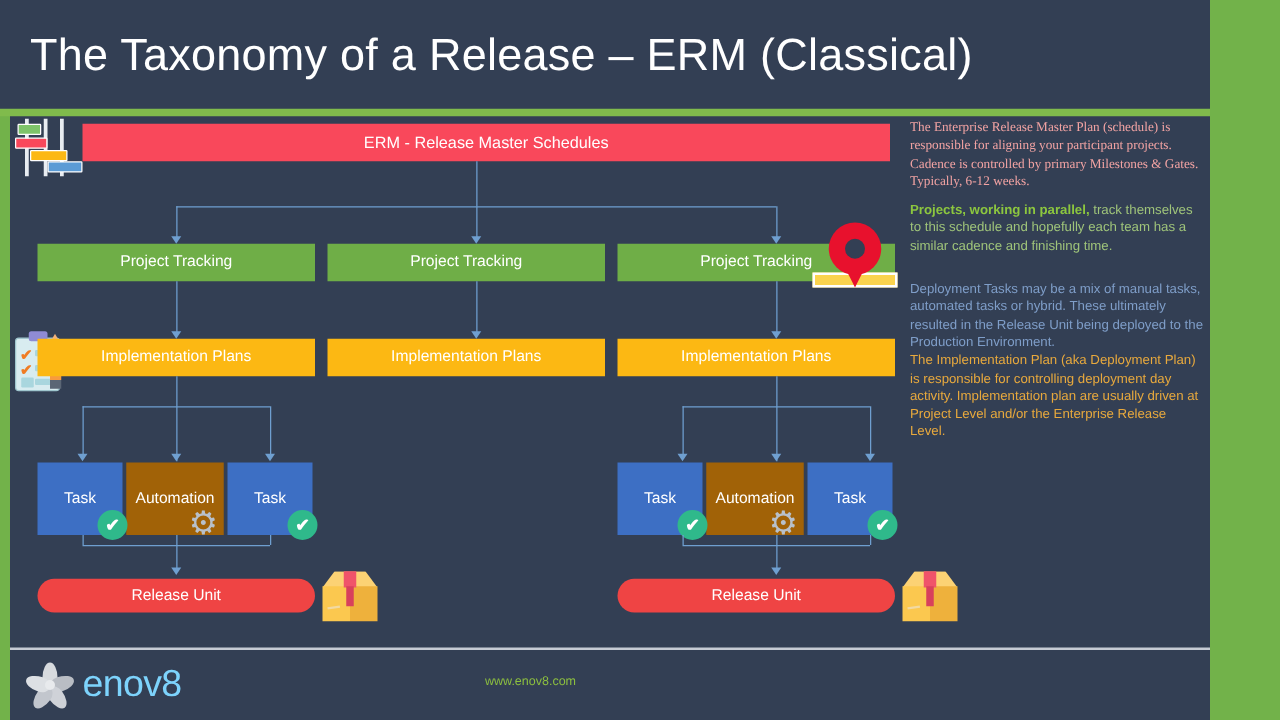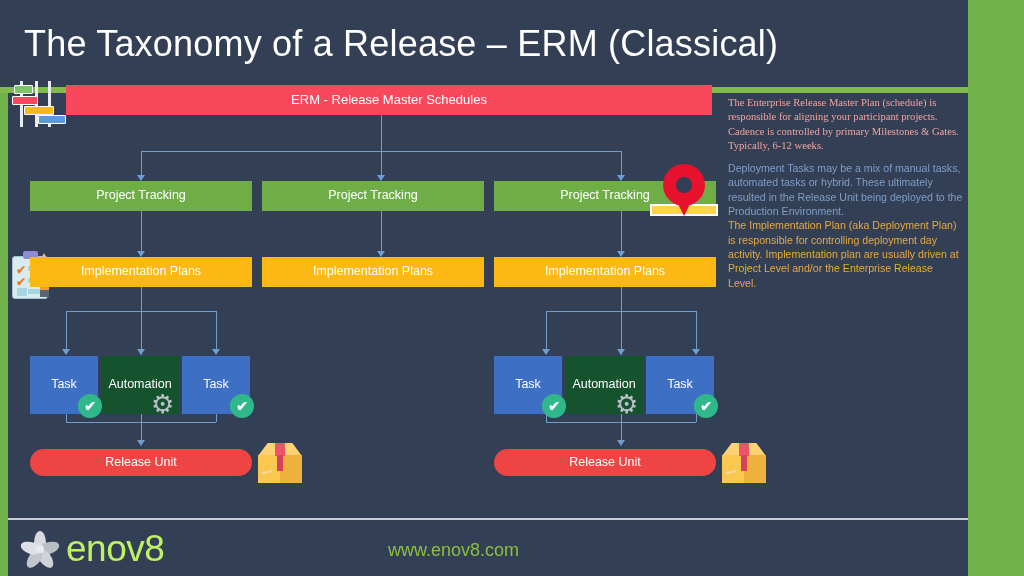--- a/index.html
+++ b/index.html
@@ -48,41 +48,41 @@
     color: #ffffff;
     font-size: 36px;
     font-weight: 400;
     letter-spacing: .2px;
     padding-left: 24px;
     white-space: nowrap;
   }
 
   
   .canvas {
-    position: absolute; left: 8px; top: 79px;
+    position: absolute; left: 8px; top: 93px;
     width: 712px; height: 425px;
   }
 
   .node {
     position: absolute;
     display: flex; align-items: center; justify-content: center;
     color: #ffffff;
     font-size: 12.5px;
     text-align: center;
     line-height: 1.1;
   }
 
   .erm-bar {
     background: #f9485b;
     font-size: 13px;
   }
   .pt-box   { background: #6fae47; }
   .ip-box   { background: #fcb813; }
   .task-box { background: #3d6fc4; }
-  .auto-box { background: #14532d; }
+  .auto-box { background: #a16207; }
   .ru-pill  {
     background: #ef4444;
     border-radius: 999px;
   }
 
   
   .vline {
     position: absolute;
     width: 1px;
     background: #6f9fd0;
@@ -254,25 +254,25 @@
   .petal.p2 { transform: rotate(72deg);  background:#b9bdc4; }
   .petal.p3 { transform: rotate(144deg); background:#cfd2d8; }
   .petal.p4 { transform: rotate(216deg); background:#c2c6cd; }
   .petal.p5 { transform: rotate(288deg); background:#dde0e4; }
   .flower-core {
     position: absolute; left: 16px; top: 16px;
     width: 8px; height: 8px; border-radius: 50%;
     background: #e8eaed;
   }
   .logo-text {
-    color: #bef264; font-size: 37px; letter-spacing: -.5px; font-weight: 300;
+    color: #7dd3fc; font-size: 30px; letter-spacing: -.5px; font-weight: 300;
   }
   .footer-url {
     position: absolute; left: 388px; top: 20px;
-    color: #8cbf3f; font-size: 18px;
+    color: #8cbf3f; font-size: 10px;
   }
 </style>
 </head>
 <body>
 
 <div id="slide">
 
   <div class="edge-right"></div>
   <div class="edge-left"></div>
 
@@ -430,20 +430,21 @@
         <div class="pkg-l"></div>
         <div class="pkg-r"></div>
       <div class="pkg-tape-t"></div>
         <div class="pkg-tape-b"></div>
         <div class="pkg-slash"></div>
     </div>
   </div>
 
   <div class="notes">
     <p class="note n1">The Enterprise Release Master Plan (schedule) is responsible for aligning your participant projects.  Cadence is controlled by primary Milestones &amp; Gates. Typically, 6-12 weeks.</p>
+    <p class="note n2"><b>Projects, working in parallel,</b><span> track themselves to this  schedule and hopefully each team has a similar cadence and finishing time.</span></p>
     <p class="note n4">Deployment Tasks may be a mix of manual tasks, automated tasks or hybrid. These ultimately resulted in the Release Unit being deployed to the Production Environment.</p>
     <p class="note n3">The Implementation Plan (aka Deployment Plan) is responsible for controlling deployment day activity. Implementation plan are usually driven at Project Level and/or the Enterprise Release Level.</p>
   </div>
 
   <div class="footer-rule"></div>
   <div class="footer">
     <div class="logo-wrap">
       <div class="flower">
         <div class="petal p1"></div>
           <div class="petal p2"></div>

